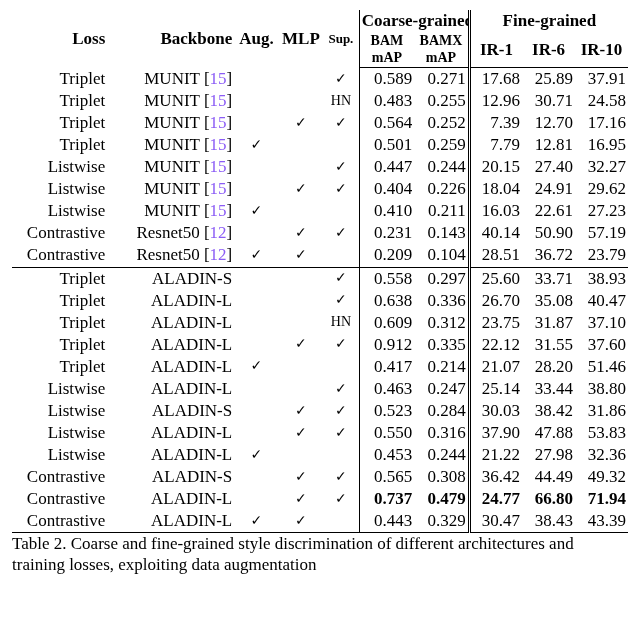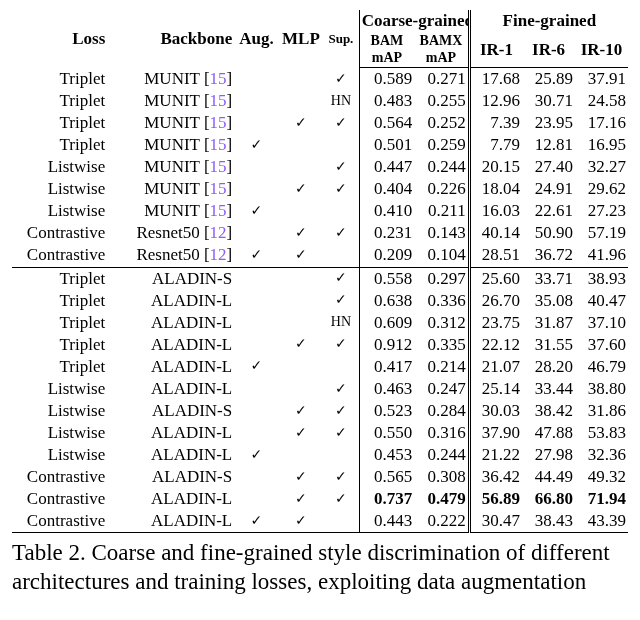--- a/index.html
+++ b/index.html
@@ -31,22 +31,21 @@
   .hline td, .hline th { border-bottom: 1px solid #000; }
   .num { text-align: right; font-variant-numeric: lining-nums; }
   .lft { text-align: right; font-family: Liberation Serif, serif; }
   .ctr { text-align: center; }
   .bold { font-weight: bold; }
   .cite { color: #8b5cf6; }
   .small { font-size: 14px; }
   .sup   { font-size: 13px; }
   .check { font-size: 14px; text-align: center; }
   .caption {
-    margin-top: 6px;
-    font-size: 23px;
+    font-size: 17px;
     line-height: 1.25;
   }
   
   .c-loss  { width: 90px; }
   .c-back  { width: 120px; }
   .c-aug   { width: 42px; }
   .c-mlp   { width: 42px; }
   .c-sup   { width: 34px; }
   .c-bam   { width: 52px; }
   .c-bamx  { width: 52px; }
@@ -123,21 +122,21 @@
         </tr>
         <tr>
           <td class="lft">Triplet</td>
           <td class="lft">MUNIT [<span class="cite">15</span>]</td>
           <td class="check"></td>
           <td class="check">✓</td>
           <td class="ctr small">✓</td>
           <td class="num vsep-l">0.564</td>
           <td class="num">0.252</td>
           <td class="num dbl-l">7.39</td>
-          <td class="num">23.95</td>
+          <td class="num">12.70</td>
           <td class="num">17.16</td>
         </tr>
         <tr>
           <td class="lft">Triplet</td>
           <td class="lft">MUNIT [<span class="cite">15</span>]</td>
           <td class="check">✓</td>
           <td class="check"></td>
           <td class="ctr small"></td>
           <td class="num vsep-l">0.501</td>
           <td class="num">0.259</td>
@@ -196,21 +195,21 @@
         <tr class="hline">
           <td class="lft">Contrastive</td>
           <td class="lft">Resnet50 [<span class="cite">12</span>]</td>
           <td class="check">✓</td>
           <td class="check">✓</td>
           <td class="ctr small"></td>
           <td class="num vsep-l">0.209</td>
           <td class="num">0.104</td>
           <td class="num dbl-l">28.51</td>
           <td class="num">36.72</td>
-          <td class="num">41.96</td>
+          <td class="num">23.79</td>
         </tr>
         <tr>
           <td class="lft">Triplet</td>
           <td class="lft">ALADIN-S</td>
           <td class="check"></td>
           <td class="check"></td>
           <td class="ctr small">✓</td>
           <td class="num vsep-l">0.558</td>
           <td class="num">0.297</td>
           <td class="num dbl-l">25.60</td>
@@ -256,21 +255,21 @@
         <tr>
           <td class="lft">Triplet</td>
           <td class="lft">ALADIN-L</td>
           <td class="check">✓</td>
           <td class="check"></td>
           <td class="ctr small"></td>
           <td class="num vsep-l">0.417</td>
           <td class="num">0.214</td>
           <td class="num dbl-l">21.07</td>
           <td class="num">28.20</td>
-          <td class="num">46.79</td>
+          <td class="num">51.46</td>
         </tr>
         <tr>
           <td class="lft">Listwise</td>
           <td class="lft">ALADIN-L</td>
           <td class="check"></td>
           <td class="check"></td>
           <td class="ctr small">✓</td>
           <td class="num vsep-l">0.463</td>
           <td class="num">0.247</td>
           <td class="num dbl-l">25.14</td>
@@ -326,32 +325,32 @@
           <td class="num">49.32</td>
         </tr>
         <tr>
           <td class="lft">Contrastive</td>
           <td class="lft">ALADIN-L</td>
           <td class="check"></td>
           <td class="check">✓</td>
           <td class="ctr small">✓</td>
           <td class="num vsep-l bold">0.737</td>
           <td class="num bold">0.479</td>
-          <td class="num dbl-l bold">56.89</td>
+          <td class="num dbl-l bold">24.77</td>
           <td class="num bold">66.80</td>
           <td class="num bold">71.94</td>
         </tr>
         <tr class="hline">
           <td class="lft">Contrastive</td>
           <td class="lft">ALADIN-L</td>
           <td class="check">✓</td>
           <td class="check">✓</td>
           <td class="ctr small"></td>
           <td class="num vsep-l">0.443</td>
-          <td class="num">0.222</td>
+          <td class="num">0.329</td>
           <td class="num dbl-l">30.47</td>
           <td class="num">38.43</td>
           <td class="num">43.39</td>
         </tr>
       </tbody>
 </table>
 
 <div class="caption">
   <span>Table 2.</span><span> Coarse and fine-grained style discrimination of different architectures and training losses, exploiting data augmentation</span>
 </div>

